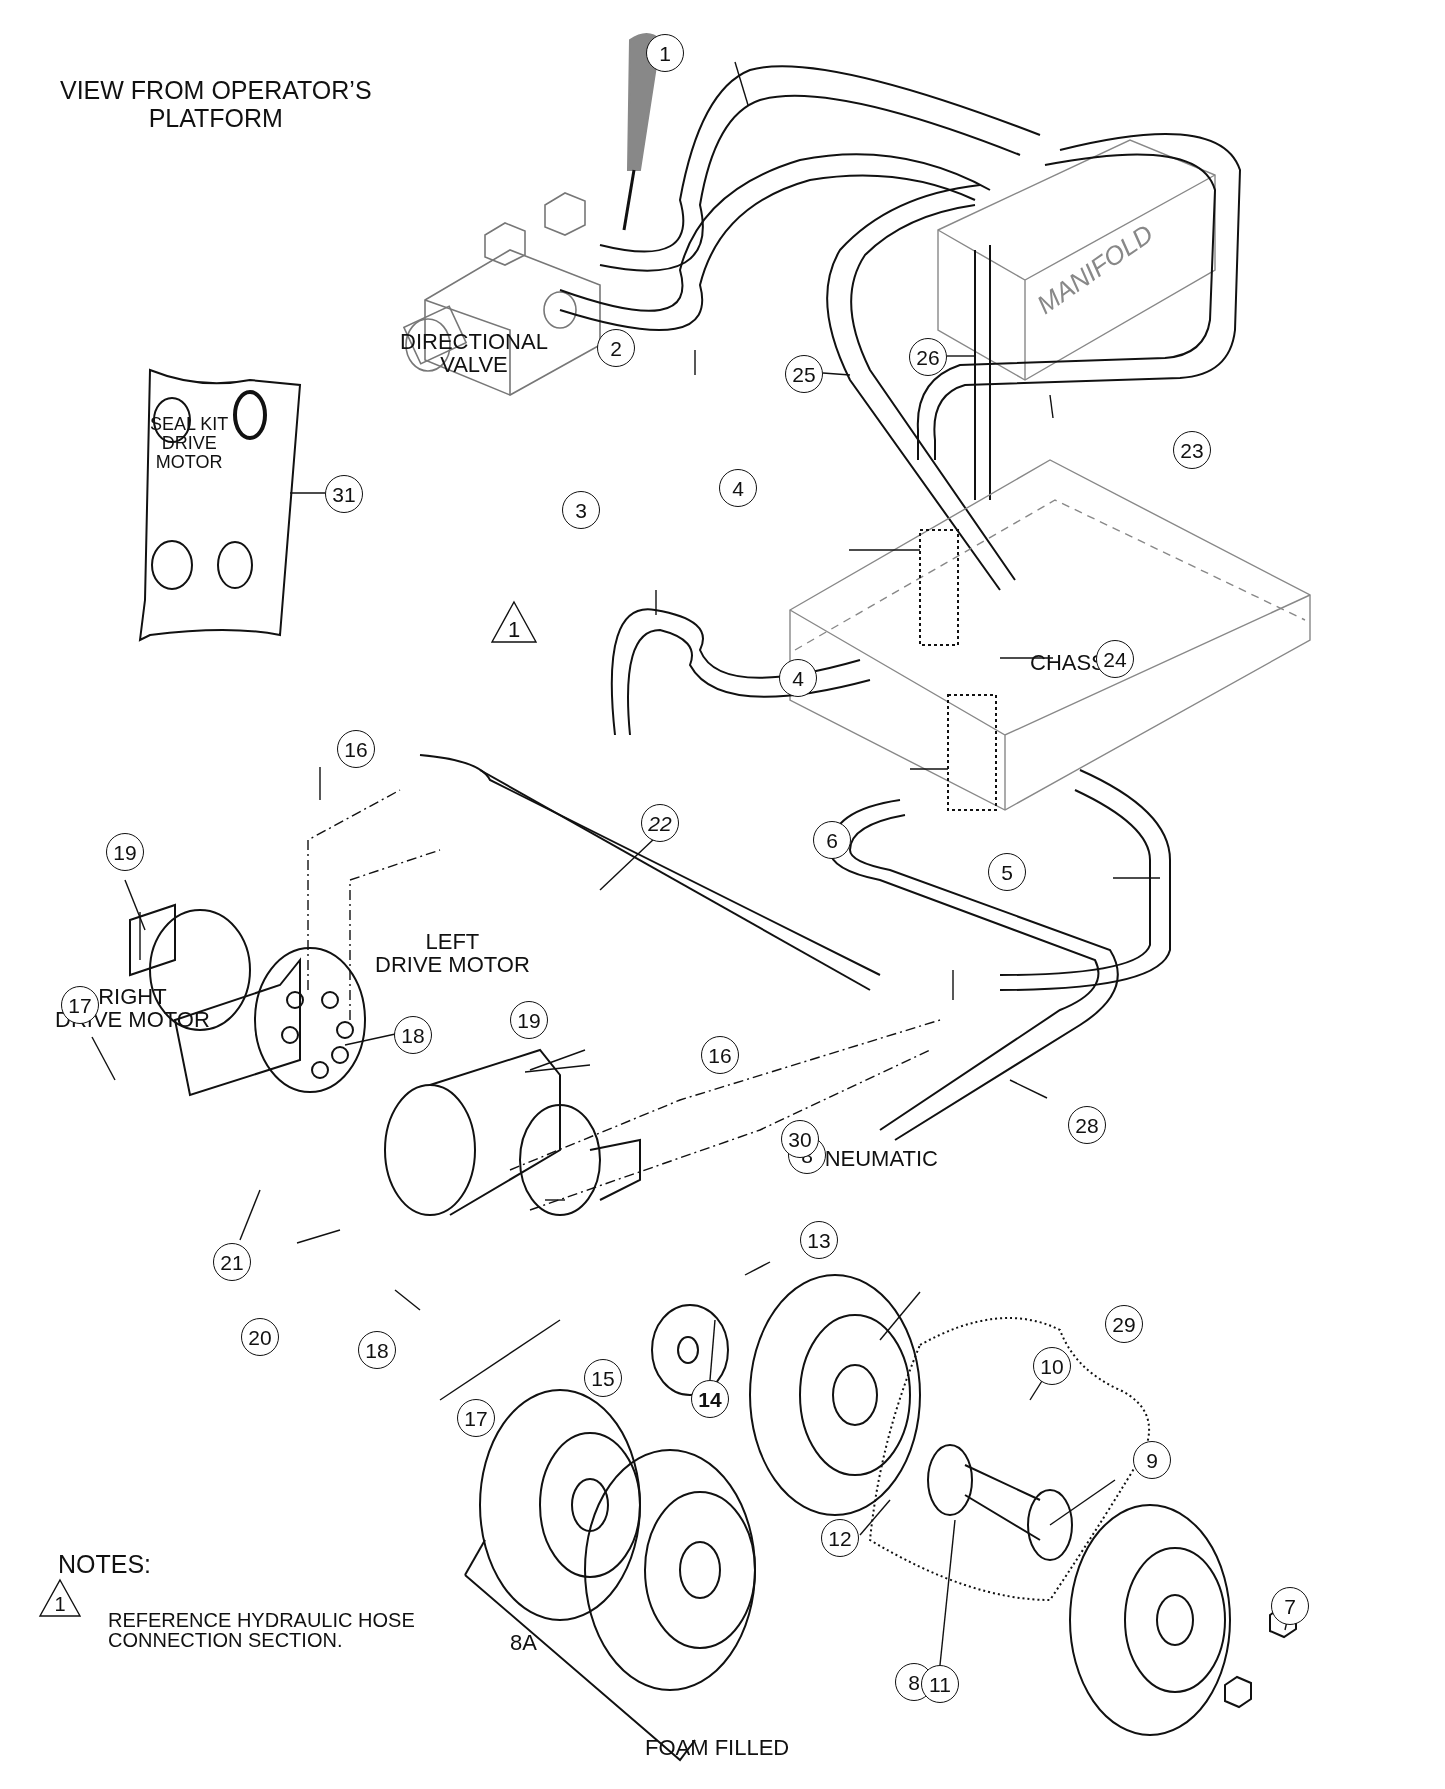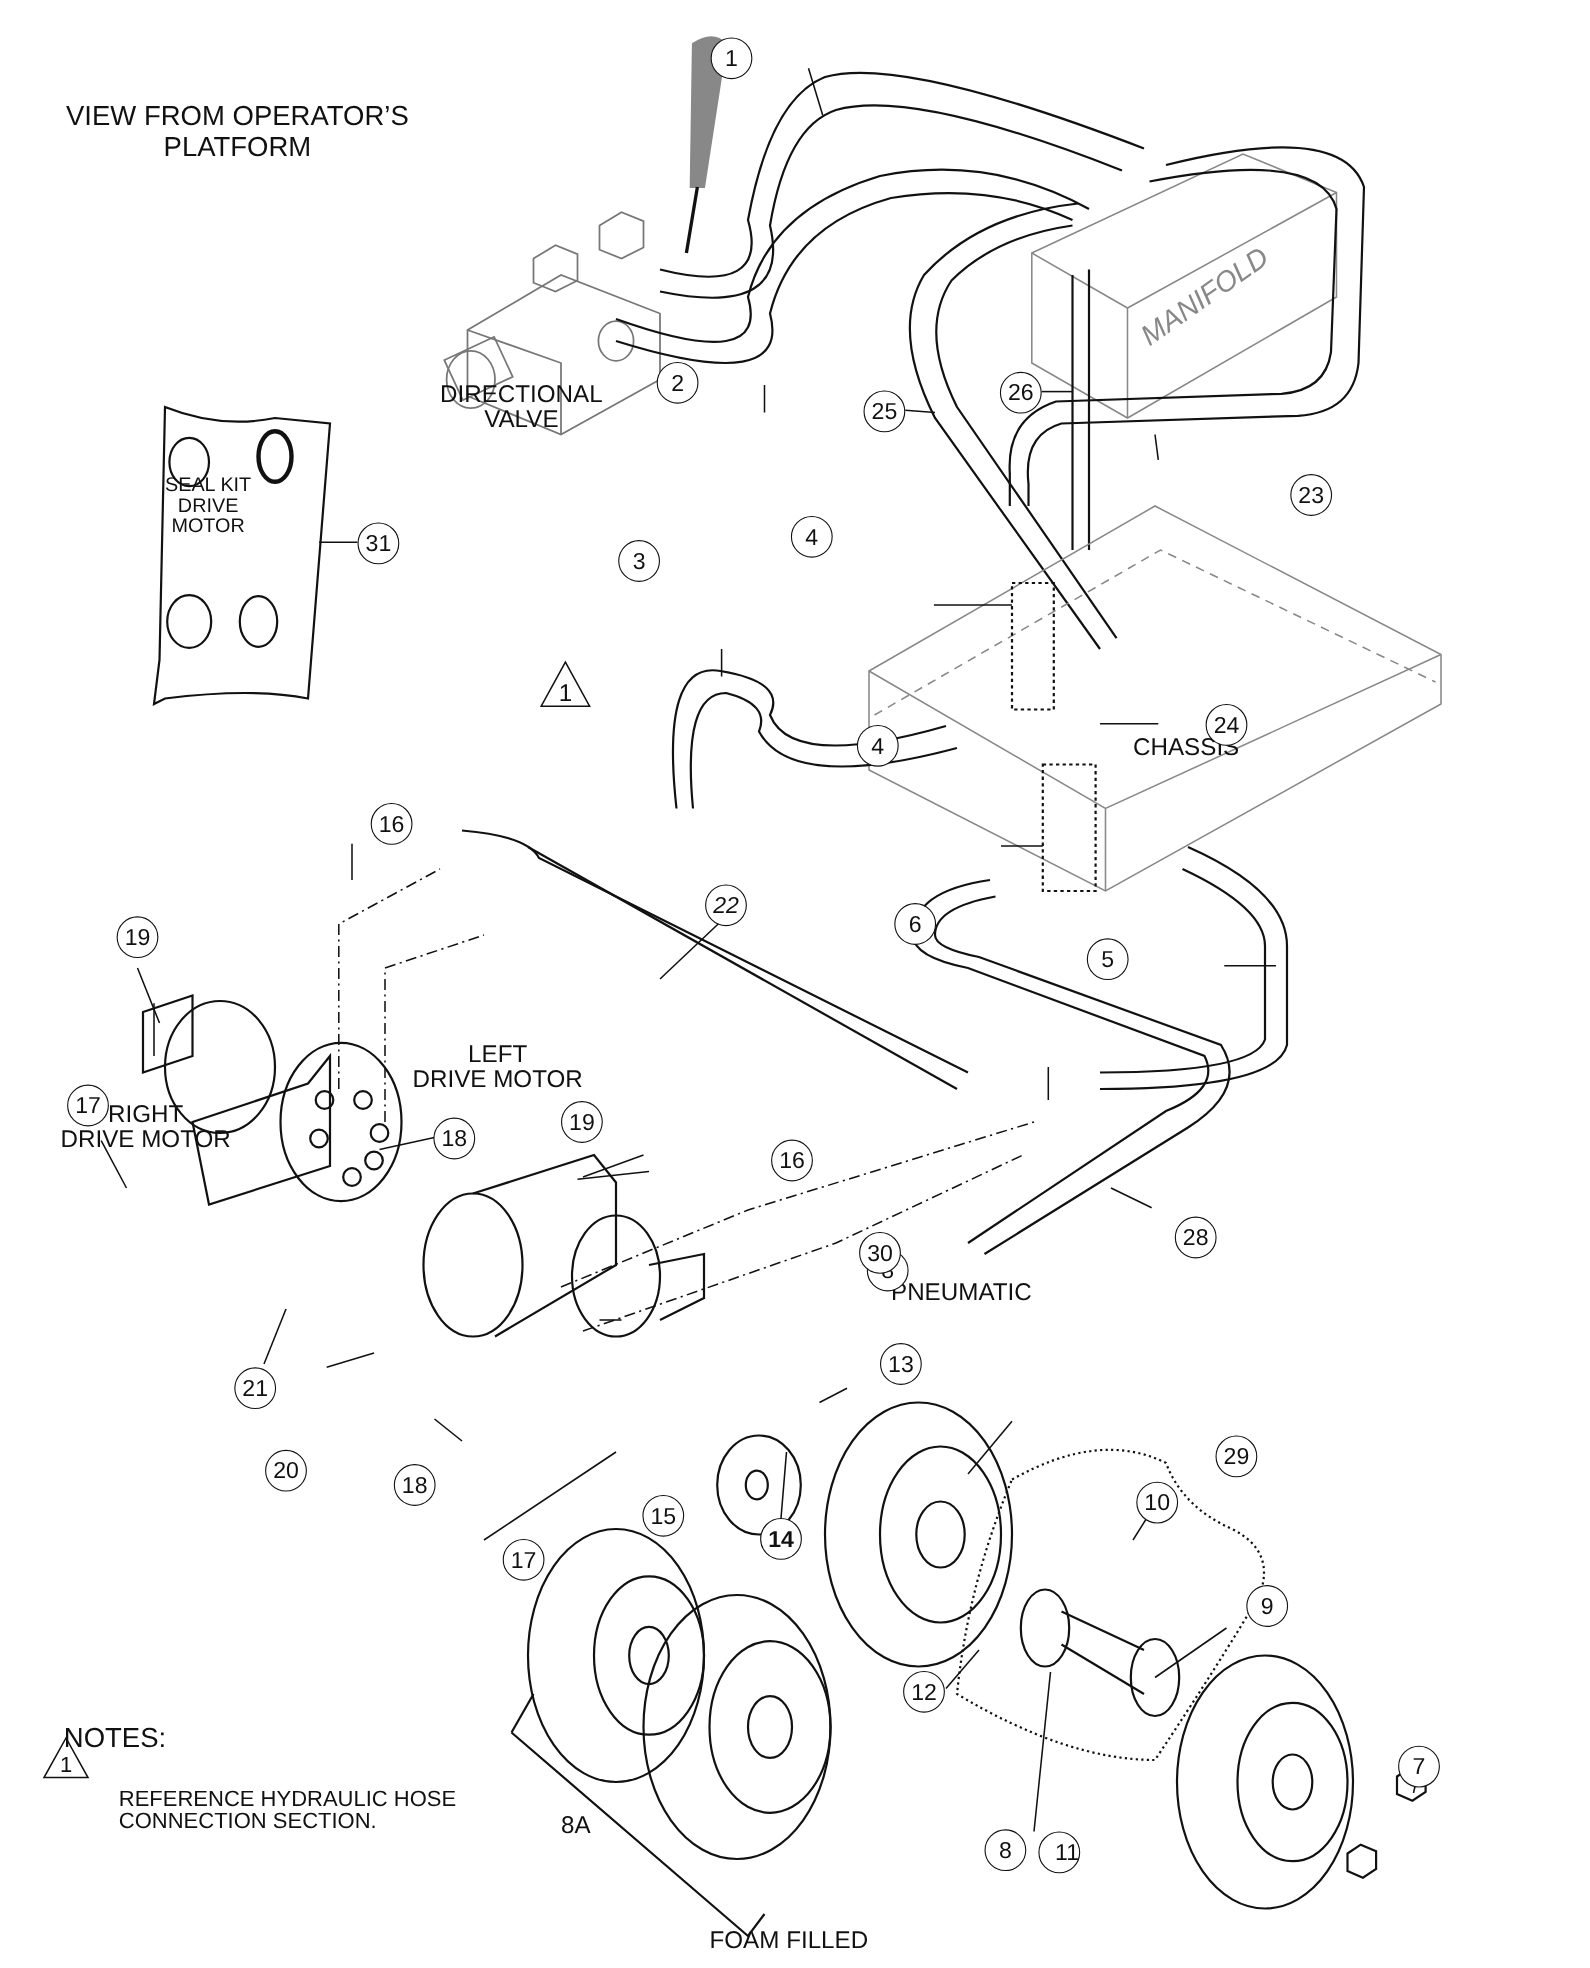--- a/index.html
+++ b/index.html
@@ -1,18 +1,18 @@
 <!DOCTYPE html>
 <html><head>
 <meta charset="utf-8">
 <style>
   html,body{margin:0;padding:0;background:#ffffff;}
   body{width:1445px;height:1789px;position:relative;overflow:hidden;font-family:"Liberation Sans",sans-serif;color:#111;}
   #diagram{position:absolute;left:0;top:0;width:1445px;height:1789px;}
-  .lbl{position:absolute;font-size:22px;line-height:23px;text-align:center;color:#111;white-space:nowrap;margin-top:16px;}
+  .lbl{position:absolute;font-size:22px;line-height:23px;text-align:center;color:#111;white-space:nowrap;}
   .lbl.left{text-align:left;}
   .callout{position:absolute;width:38px;height:38px;border:1.6px solid #111;border-radius:50%;background:#fff;
            font-size:21px;line-height:38px;text-align:center;box-sizing:border-box;}
   .tri{position:absolute;}
   .title{font-size:25px;line-height:28px;}
 </style>
 </head>
 <body>
 
 <svg id="diagram" viewBox="0 0 1445 1789" xmlns="http://www.w3.org/2000/svg" fill="none" stroke="#111" stroke-width="2">
@@ -225,21 +225,21 @@
 <div class="callout" style="left:562px;top:491px;">3</div>
 <div class="callout" style="left:719px;top:469px;">4</div>
 <div class="callout" style="left:779px;top:659px;">4</div>
 <div class="callout" style="left:988px;top:853px;">5</div>
 <div class="callout" style="left:813px;top:821px;">6</div>
 <div class="callout" style="left:1271px;top:1587px;">7</div>
 <div class="callout" style="left:788px;top:1136px;">8</div>
 <div class="callout" style="left:895px;top:1663px;">8</div>
 <div class="callout" style="left:1133px;top:1441px;">9</div>
 <div class="callout" style="left:1033px;top:1347px;">10</div>
-<div class="callout" style="left:944px;top:1665px;text-align:right;">11</div>
+<div class="callout" style="left:921px;top:1665px;">11</div>
 <div class="callout" style="left:821px;top:1519px;">12</div>
 <div class="callout" style="left:800px;top:1221px;">13</div>
 <div class="callout" style="left:691px;top:1380px;font-weight:bold;">14</div>
 <div class="callout" style="left:584px;top:1359px;">15</div>
 <div class="callout" style="left:337px;top:730px;">16</div>
 <div class="callout" style="left:701px;top:1036px;">16</div>
 <div class="callout" style="left:61px;top:986px;">17</div>
 <div class="callout" style="left:457px;top:1399px;">17</div>
 <div class="callout" style="left:394px;top:1016px;">18</div>
 <div class="callout" style="left:358px;top:1331px;">18</div>

